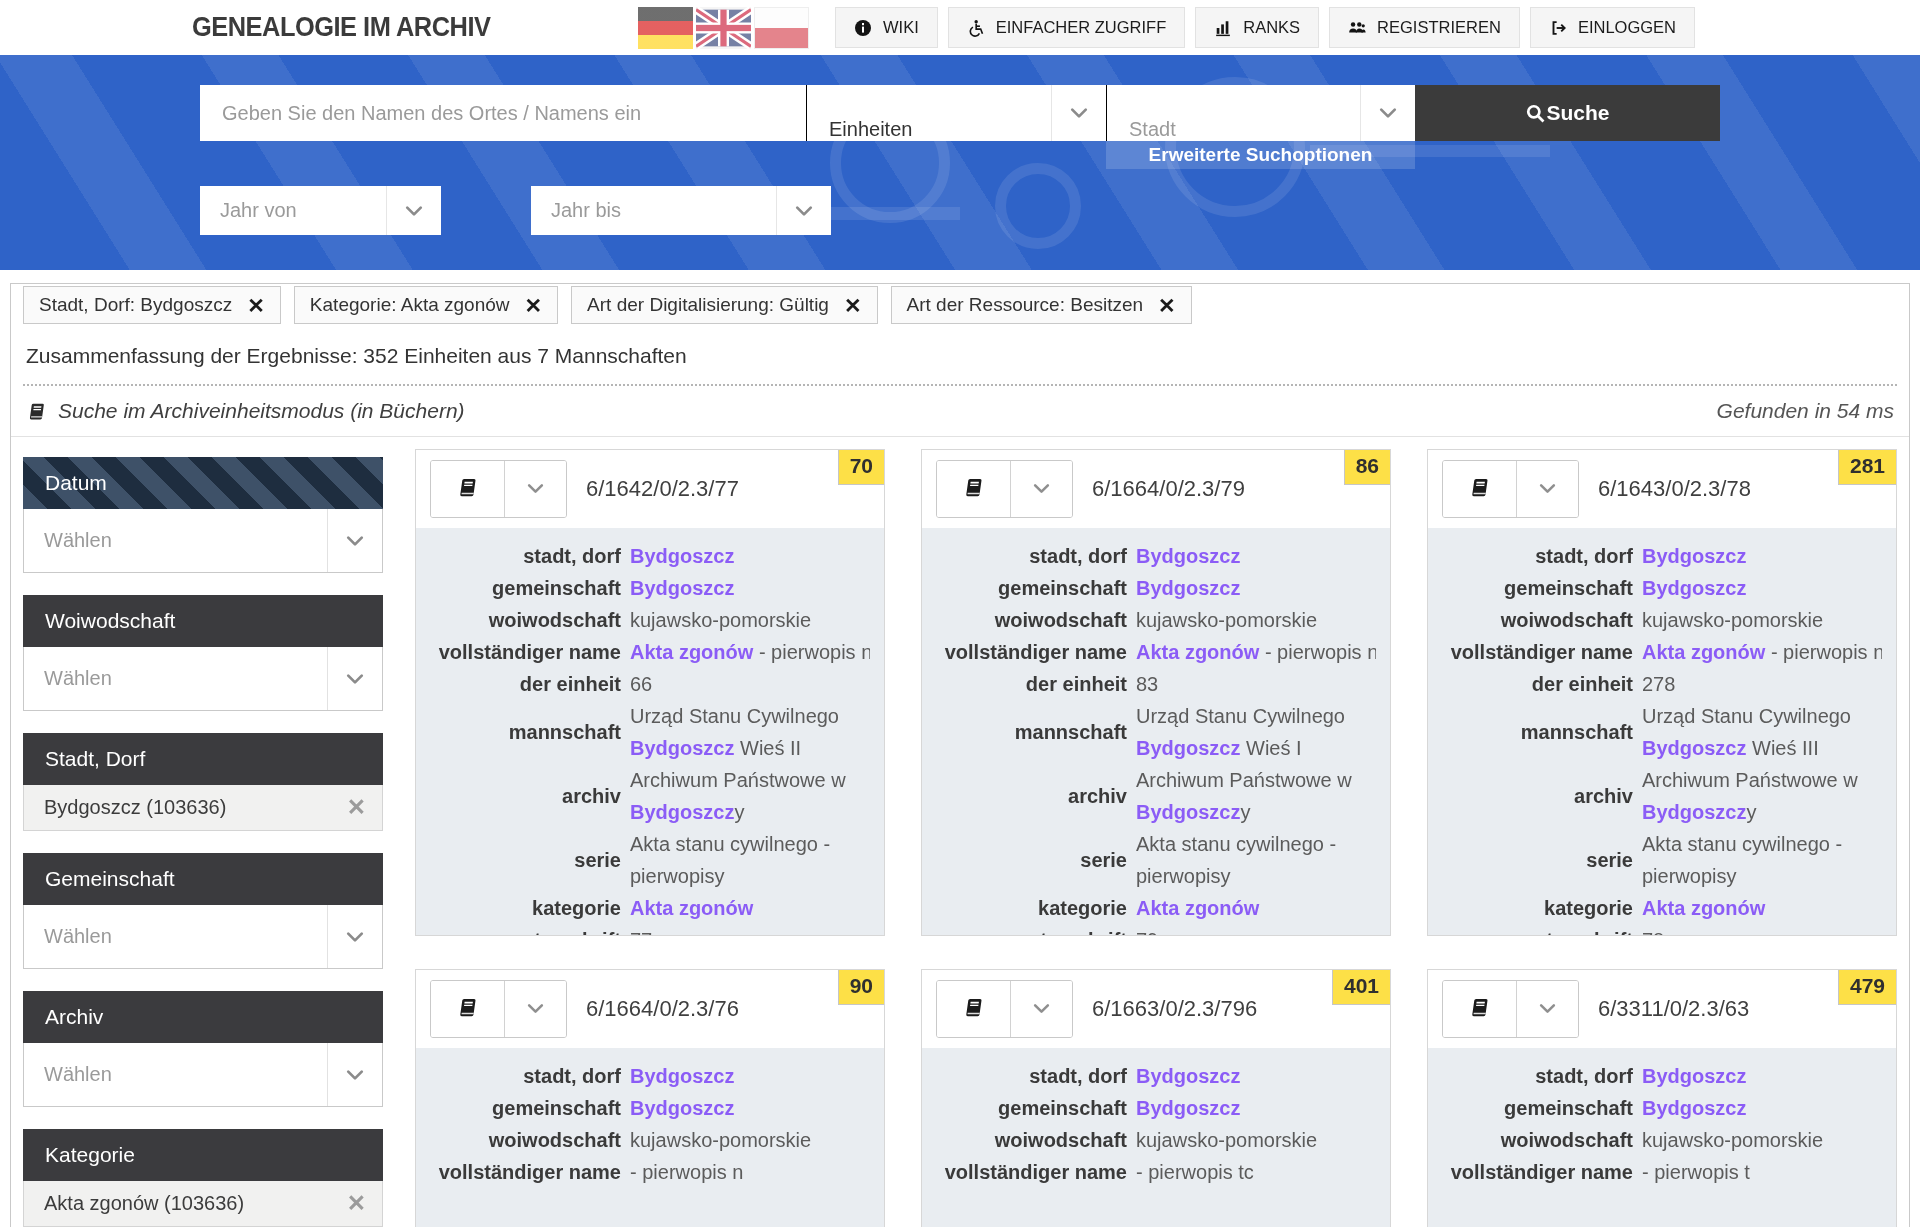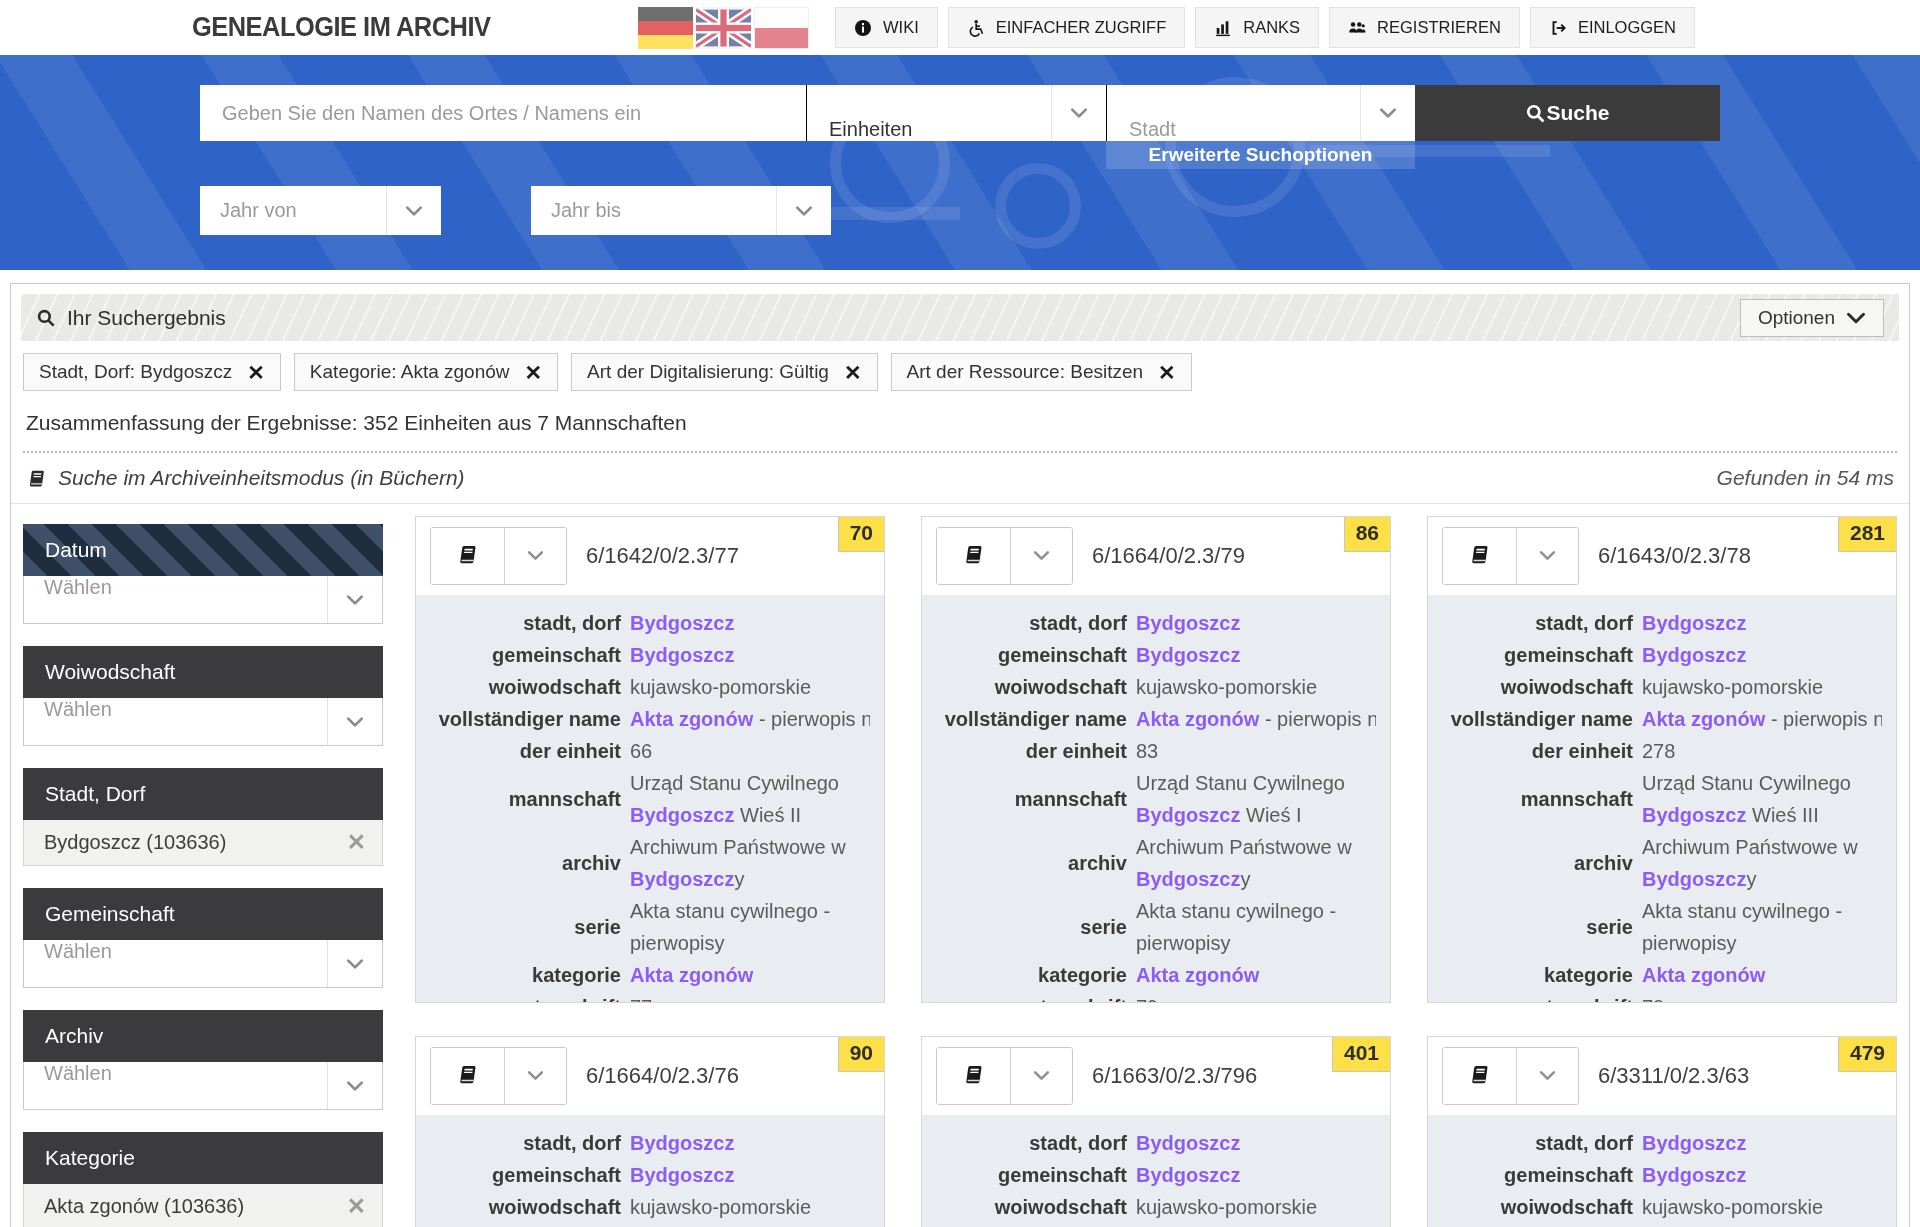--- a/index.html
+++ b/index.html
@@ -74,22 +74,22 @@
   .mode .ico svg { width:21px; height:21px; color:#2b2b2b; }
   .timing { margin-left:auto; color:#555; }
 
   
   .content { display:flex; gap:32px; padding:12px; }
   .sidebar { width:360px; flex:none; margin-top:8px; }
   .sb-sec { margin-bottom:22px; }
   .sb-head { height:52px; background:#3b3b3e; color:#fff; font-size:21px; display:flex;
     align-items:center; padding-left:22px; }
   .sb-head.striped { background:repeating-linear-gradient(45deg, #3e5168 0 17px, #1e2d3f 17px 34px); }
-  .sb-select { height:48px; background:#fff; border:1px solid #c9c9c9; border-top:none;
-    display:flex; align-items:flex-start; justify-content:space-between; cursor:pointer; }
+  .sb-select { height:64px; background:#fff; border:1px solid #c9c9c9; border-top:none;
+    display:flex; align-items:center; justify-content:space-between; cursor:pointer; }
   .sb-select .txt { padding-left:20px; font-size:20px; color:#9a9a9a; }
   .sb-select .chev { width:55px; height:100%; border-left:1px solid #e2e2e2; }
   .sb-item { height:46px; background:#f1f1f0; border:1px solid #d4d4d4; border-top:none;
     display:flex; align-items:center; justify-content:space-between; padding:0 16px 0 20px;
     font-size:20px; color:#3c3c3c; cursor:pointer; }
   .sb-item .x { color:#9b9b9b; font-weight:bold; font-size:23px; line-height:1; }
 
   .cards { flex:1; display:grid; grid-template-columns:repeat(3,1fr); column-gap:36px; row-gap:33px;
     align-content:start; }
   .card { position:relative; height:487px; border:1px solid #d7d7d7; background:#fff; overflow:hidden; }
@@ -246,37 +246,20 @@
           <svg viewBox="0 0 16 10" fill="none" stroke="currentColor" stroke-width="2.4" stroke-linecap="round" stroke-linejoin="round">
             <polyline points="2,2 8,8 14,2"></polyline>
           </svg>
         </span>
     </div>
   </div>
 </section>
 
 <section class="panel">
 
-  <div class="graybar">
-    <span class="ico" style="display:flex">
-        <svg viewBox="0 0 20 20" fill="none" stroke="currentColor" stroke-width="2.6">
-          <circle cx="8.4" cy="8.4" r="5.3"></circle>
-          <line x1="12.6" y1="12.6" x2="17.6" y2="17.6"></line>
-        </svg>
-      </span>
-    <span class="gb-title">Ihr Suchergebnis</span>
-    <button class="opt-btn">
-      <span>Optionen</span>
-      <span class="ico" style="display:flex">
-          <svg viewBox="0 0 16 10" fill="none" stroke="currentColor" stroke-width="2.4" stroke-linecap="round" stroke-linejoin="round">
-            <polyline points="2,2 8,8 14,2"></polyline>
-          </svg>
-        </span>
-    </button>
-  </div>
 
   <div class="chips">
       <button class="chip">
         <span>Stadt, Dorf: Bydgoszcz</span>
         <span class="x">✕</span>
       </button>
       <button class="chip">
         <span>Kategorie: Akta zgonów</span>
         <span class="x">✕</span>
       </button>

